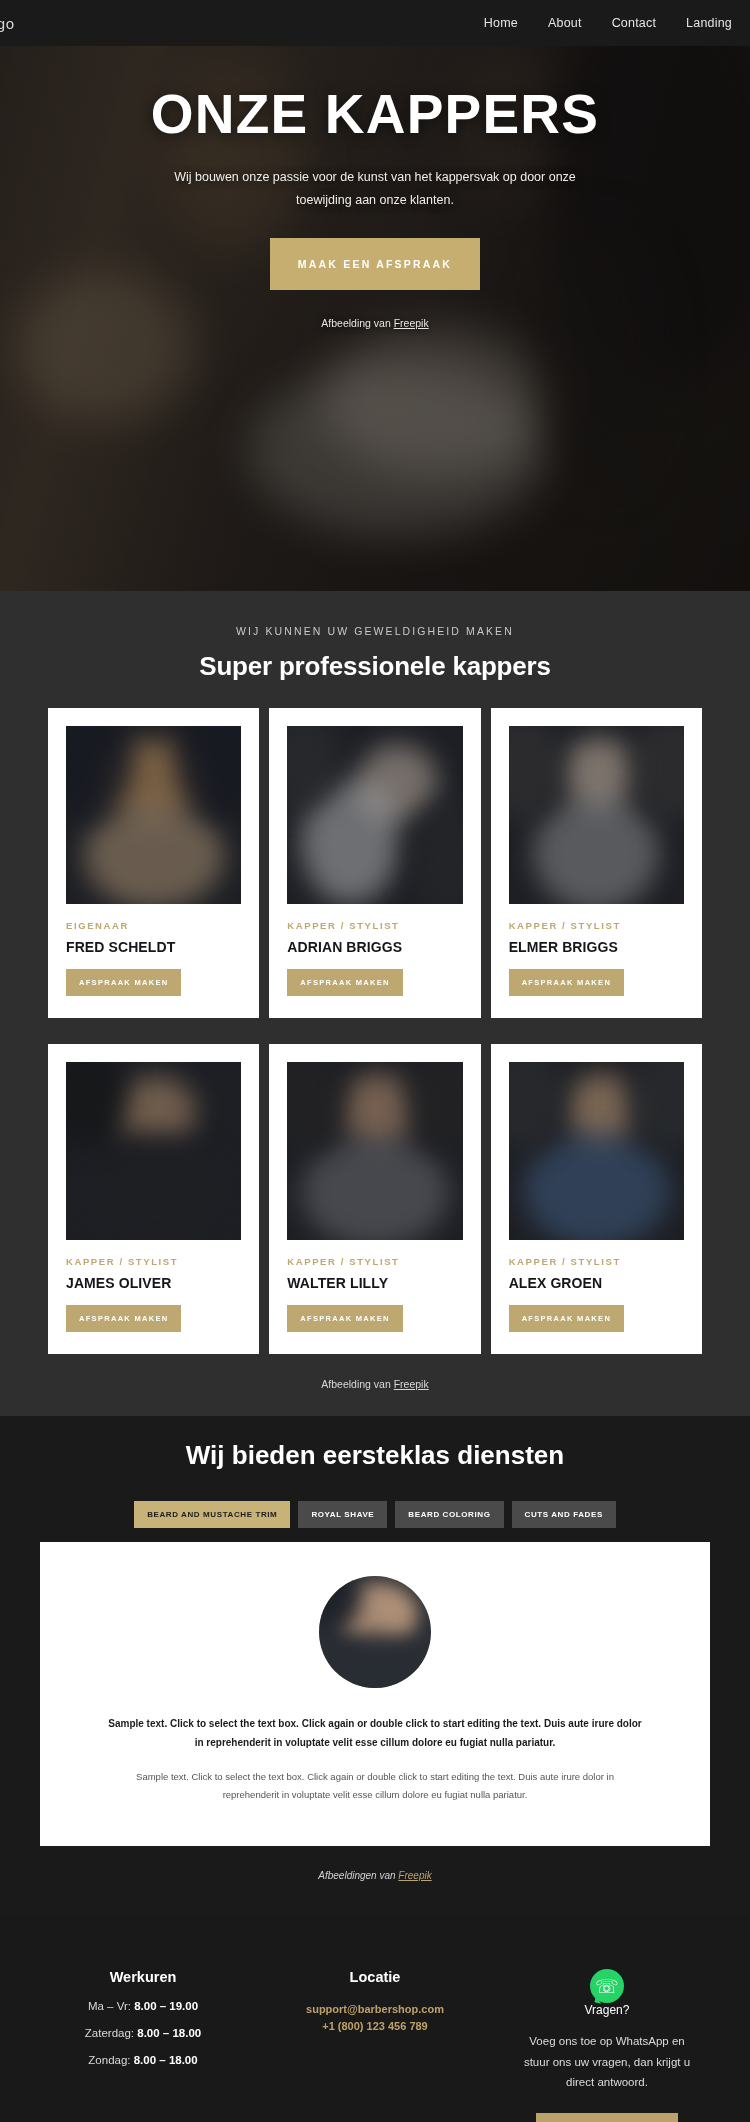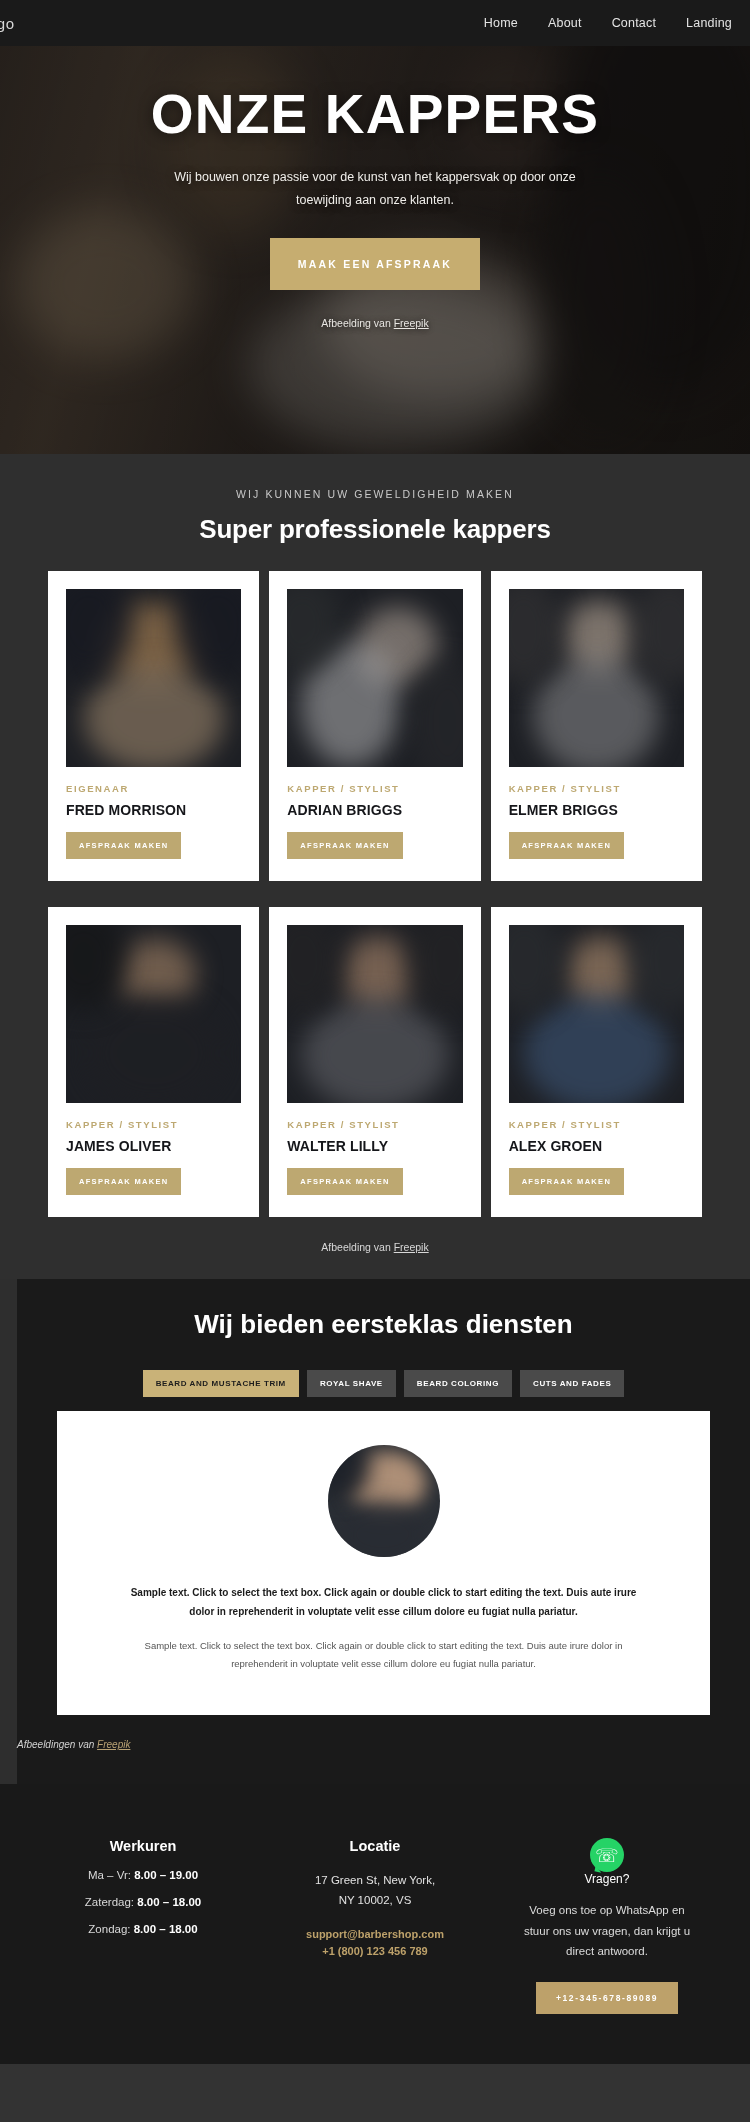--- a/index.html
+++ b/index.html
@@ -18,21 +18,21 @@
     background:#1a1a1a; z-index:20;
     display:flex; align-items:center; justify-content:space-between;
     padding:0 18px 0 0;
   }
   .logo { font-size:15px; color:#d8d8d8; letter-spacing:.5px; margin-left:-12px; }
   .nav { display:flex; gap:30px; align-items:center; }
   .nav a { color:#e4e4e4; font-size:12.5px; text-decoration:none; letter-spacing:.2px; }
 
   
   .hero {
-    position:relative; height:454px; overflow:hidden;
+    position:relative; height:591px; overflow:hidden;
     background:#2a2522;
   }
   .hero-bg { position:absolute; inset:0; }
   .hero-photo {
     position:absolute; inset:0;
     background:
       radial-gradient(circle at 78% 30%, rgba(20,18,16,.0) 0%, rgba(18,16,14,.45) 60%),
       linear-gradient(105deg,#4b3f34 0%,#6a5845 18%,#3b322a 40%,#241f1b 62%,#17140f 100%);
   }
   .hero-blob{position:absolute;border-radius:50%;filter:blur(22px);}
@@ -100,21 +100,21 @@
   .card-btn {
     margin-top:14px; display:inline-block; background:#bda871;
     color:#fff; border:0; padding:9px 13px;
     font-size:7.5px; font-weight:700; letter-spacing:1.3px; cursor:pointer;
     font-family:"Liberation Sans", sans-serif;
   }
   .credit-line { text-align:center; font-size:10.5px; color:#d8d8d8; margin-top:24px; }
   .credit-line .lnk { text-decoration:underline; color:#d8d8d8; }
 
   
-  .services { background:#1a1a1a; padding:30px 0 34px;margin-left:17px; }
+  .services { background:#1a1a1a; padding:24px 0 34px; }
   .svc-title { text-align:center; font-size:26px; font-weight:700; }
   .tabs {
     display:flex; justify-content:center; gap:8px; margin-top:30px;
   }
   .tab {
     background:#4a4a4a; color:#fff; border:0; cursor:pointer;
     padding:9px 13px; font-size:8px; font-weight:700; letter-spacing:.6px;
     font-family:"Liberation Sans", sans-serif;
   }
   .tab.active { background:#c9b278; color:#1d1d1d; }
@@ -128,21 +128,21 @@
   }
   .svc-lead {
     margin-top:26px; font-size:10px; font-weight:700; color:#1b1b1b;
     line-height:1.9; padding:0 30px;
   }
   .svc-body {
     margin-top:16px; font-size:9.5px; color:#555; line-height:1.9;
     padding:0 48px;
   }
   .credit-it {
-    font-size:10px; font-style:italic;
+    text-align:center; font-size:10px; font-style:italic;
     color:#d2d2d2; margin-top:24px;
   }
   .credit-it .lnk { color:#b9a275; text-decoration:underline; font-style:italic; }
 
   
   .footer { background:#191919; padding:54px 0 50px; }
   .fgrid {
     display:grid; grid-template-columns:repeat(3,1fr);
     padding:0 44px; text-align:center;gap:34px;
   }
@@ -218,21 +218,21 @@
 
     <div class="grid">
       <div class="card">
         <div class="card-photo">
           <div class="ph" style="left:18%;top:8%;width:62%;height:46%;background:rgba(198,152,96,.55)"></div>
           <div class="ph" style="left:10%;top:44%;width:80%;height:58%;background:rgba(131,114,94,.75)"></div>
           <div class="ph" style="left:-12%;top:-10%;width:50%;height:60%;background:rgba(23,26,33,.9)"></div>
           <div class="ph" style="right:-12%;top:-10%;width:50%;height:60%;background:rgba(23,26,33,.9)"></div>
         </div>
         <div class="card-role">EIGENAAR</div>
-        <div class="card-name">FRED MORRISON</div>
+        <div class="card-name">FRED SCHELDT</div>
         <button class="card-btn">AFSPRAAK MAKEN</button>
       </div>
       <div class="card">
         <div class="card-photo">
           <div class="ph" style="left:40%;top:10%;width:46%;height:44%;background:rgba(205,190,175,.5)"></div>
           <div class="ph" style="left:8%;top:30%;width:56%;height:70%;background:rgba(176,176,178,.55)"></div>
           <div class="ph" style="left:-14%;top:-8%;width:45%;height:55%;background:rgba(40,42,45,.85)"></div>
           <div class="ph" style="right:-14%;top:40%;width:45%;height:70%;background:rgba(36,38,41,.8)"></div>
         </div>
         <div class="card-role">KAPPER / STYLIST</div>
@@ -325,24 +325,20 @@
         <div class="frow">
           <span>Zaterdag: </span><b>8.00 – 18.00</b>
         </div>
         <div class="frow">
           <span>Zondag: </span><b>8.00 – 18.00</b>
         </div>
       </div>
 
       <div>
         <div class="fcol-title">Locatie</div>
-        <div class="faddr">
-          <div>17 Green St, New York,</div>
-          <div>NY 10002, VS</div>
-        </div>
         <div class="fmail">support@barbershop.com</div>
         <div class="fphone">+1 (800) 123 456 789</div>
       </div>
 
       <div>
         <div class="wa-icon">
           <span class="wa-glyph">☏</span>
         </div>
         <div class="fq-title">Vragen?</div>
         <div class="fq-body">Voeg ons toe op WhatsApp en stuur ons uw vragen, dan krijgt u direct antwoord.</div>

